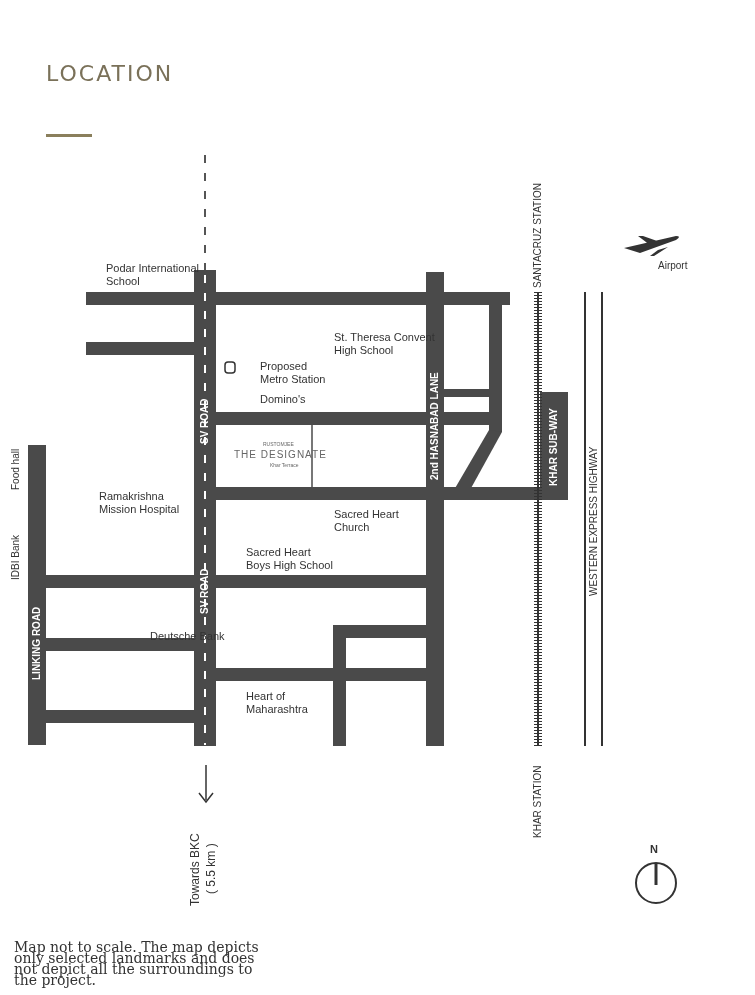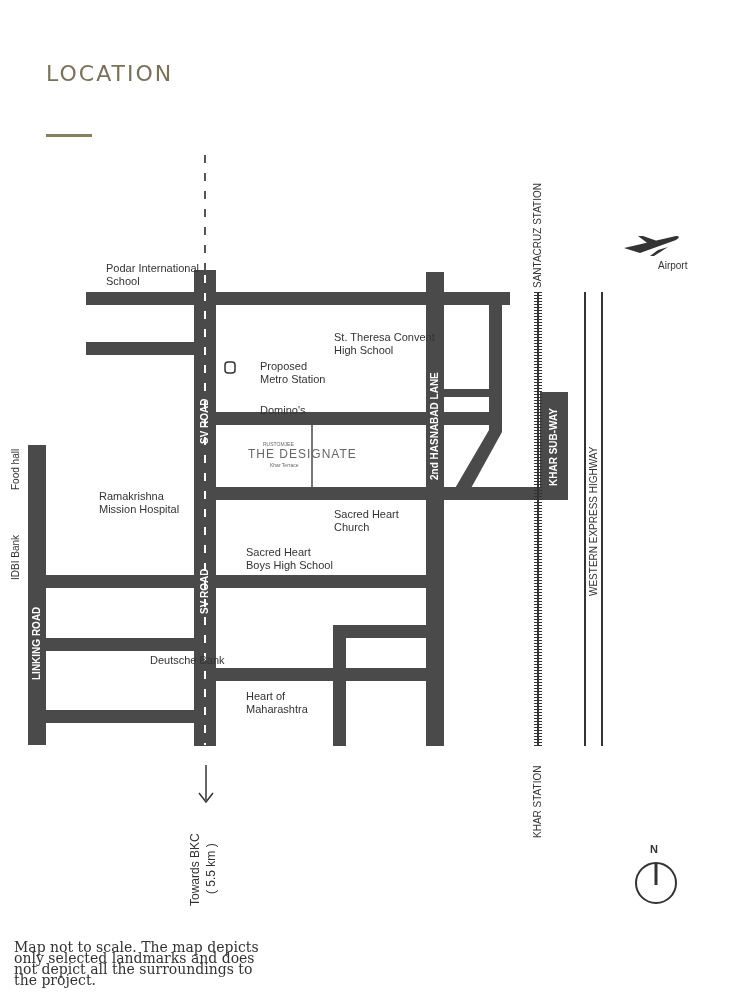--- a/index.html
+++ b/index.html
@@ -60,49 +60,49 @@
 
   <rect x="225" y="362" width="10" height="11" rx="3" fill="none" stroke="#333" stroke-width="1.5"></rect>
 
   <path d="M624,248 L676,236 Q682,236 676,240 L640,253 Z M650,245 L638,236 L643,236 L660,242 Z M658,250 L650,256 L654,256 L668,247 Z" fill="#333"></path>
 
   <circle cx="656" cy="883" r="20" fill="none" stroke="#333" stroke-width="2"></circle>
   <line x1="656" y1="863" x2="656" y2="885" stroke="#333" stroke-width="3"></line>
 </svg>
 
 <div class="lbl" style="left:243px;top:438px;font-size:5px;color:#666;">RUSTOMJEE</div>
-<div class="lbl" style="left:228px;top:448px;font-size:12px;letter-spacing:1px;color:#666;text-align:center;">THE DESIGNATE</div>
+<div class="lbl" style="left:214px;top:448px;font-size:10px;letter-spacing:1px;color:#666;text-align:center;">THE DESIGNATE</div>
 <div class="lbl" style="left:250px;top:459px;font-size:5px;color:#666;">Khar Terrace</div>
 
 <div class="lbl" style="left:86px;top:262px;">
     <div>Podar International</div>
     <div>School</div>
   </div>
 <div class="lbl" style="left:314px;top:331px;">
     <div>St. Theresa Convent</div>
     <div>High School</div>
   </div>
 <div class="lbl" style="left:240px;top:360px;">
     <div>Proposed</div>
     <div>Metro Station</div>
   </div>
-<div class="lbl" style="left:240px;top:404px;text-align:center;">Domino's</div>
+<div class="lbl" style="left:240px;top:393px;text-align:center;">Domino's</div>
 <div class="lbl" style="left:79px;top:490px;">
     <div>Ramakrishna</div>
     <div>Mission Hospital</div>
   </div>
 <div class="lbl" style="left:314px;top:508px;">
     <div>Sacred Heart</div>
     <div>Church</div>
   </div>
 <div class="lbl" style="left:226px;top:546px;">
     <div>Sacred Heart</div>
     <div>Boys High School</div>
   </div>
-<div class="lbl" style="left:106px;top:654px;padding-left:24px;">Deutsche Bank</div>
+<div class="lbl" style="left:106px;top:630px;padding-left:24px;">Deutsche Bank</div>
 <div class="lbl" style="left:226px;top:690px;">
     <div>Heart of</div>
     <div>Maharashtra</div>
   </div>
 <div class="lbl" style="left:638px;top:259px;font-size:10px;">Airport</div>
 
 <div class="vlbl" style="left:10px;top:490px;">Food hall</div>
 <div class="vlbl" style="left:10px;top:580px;">IDBI Bank</div>
 <div class="vlbl w" style="left:31px;top:680px;">LINKING ROAD</div>
 <div class="vlbl w" style="left:199px;top:444px;">SV ROAD</div>

